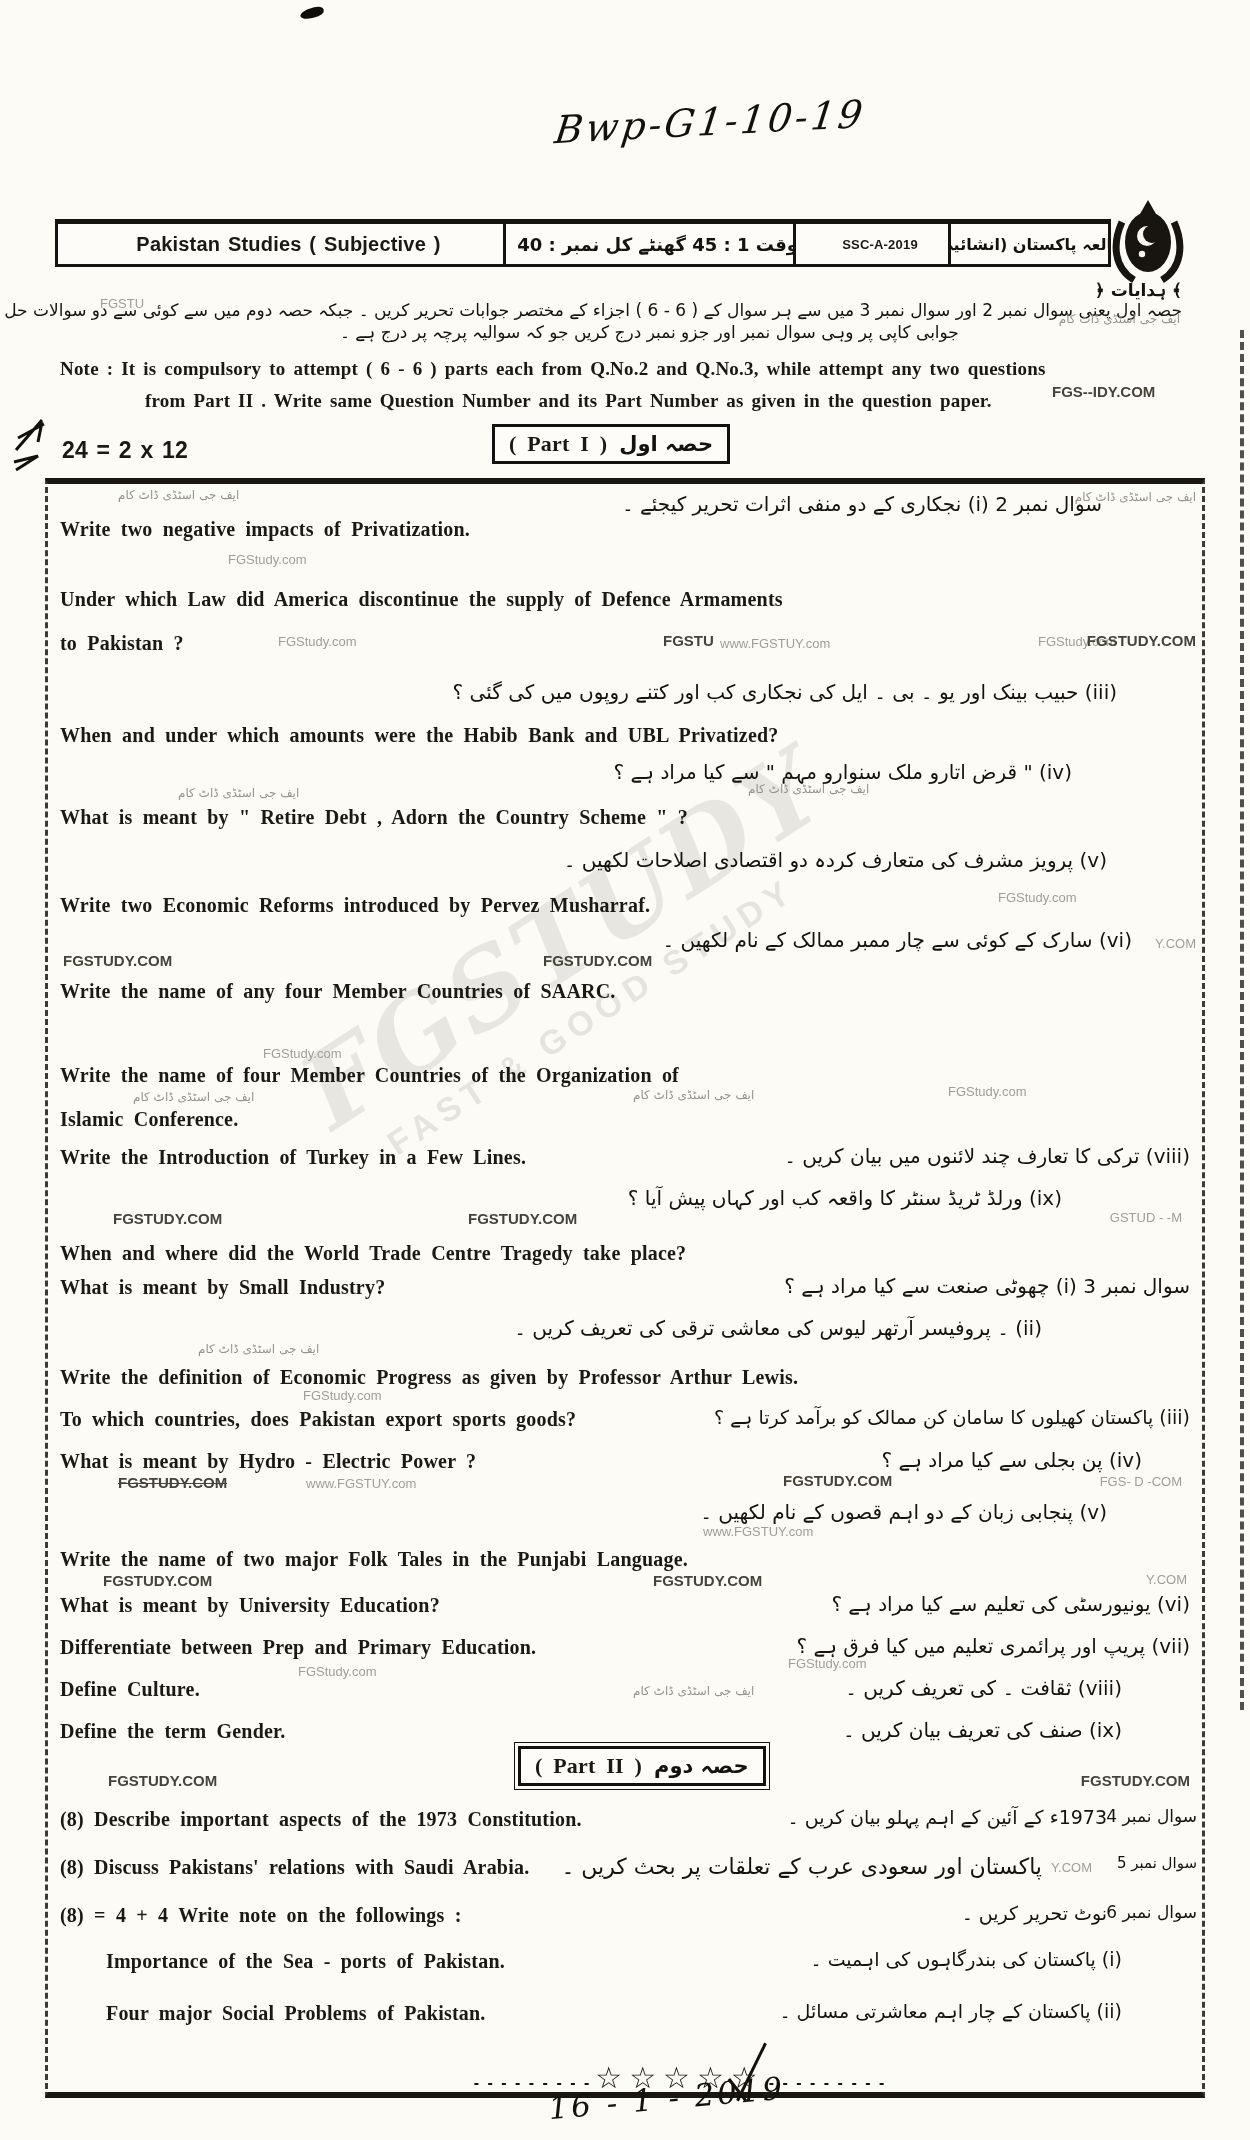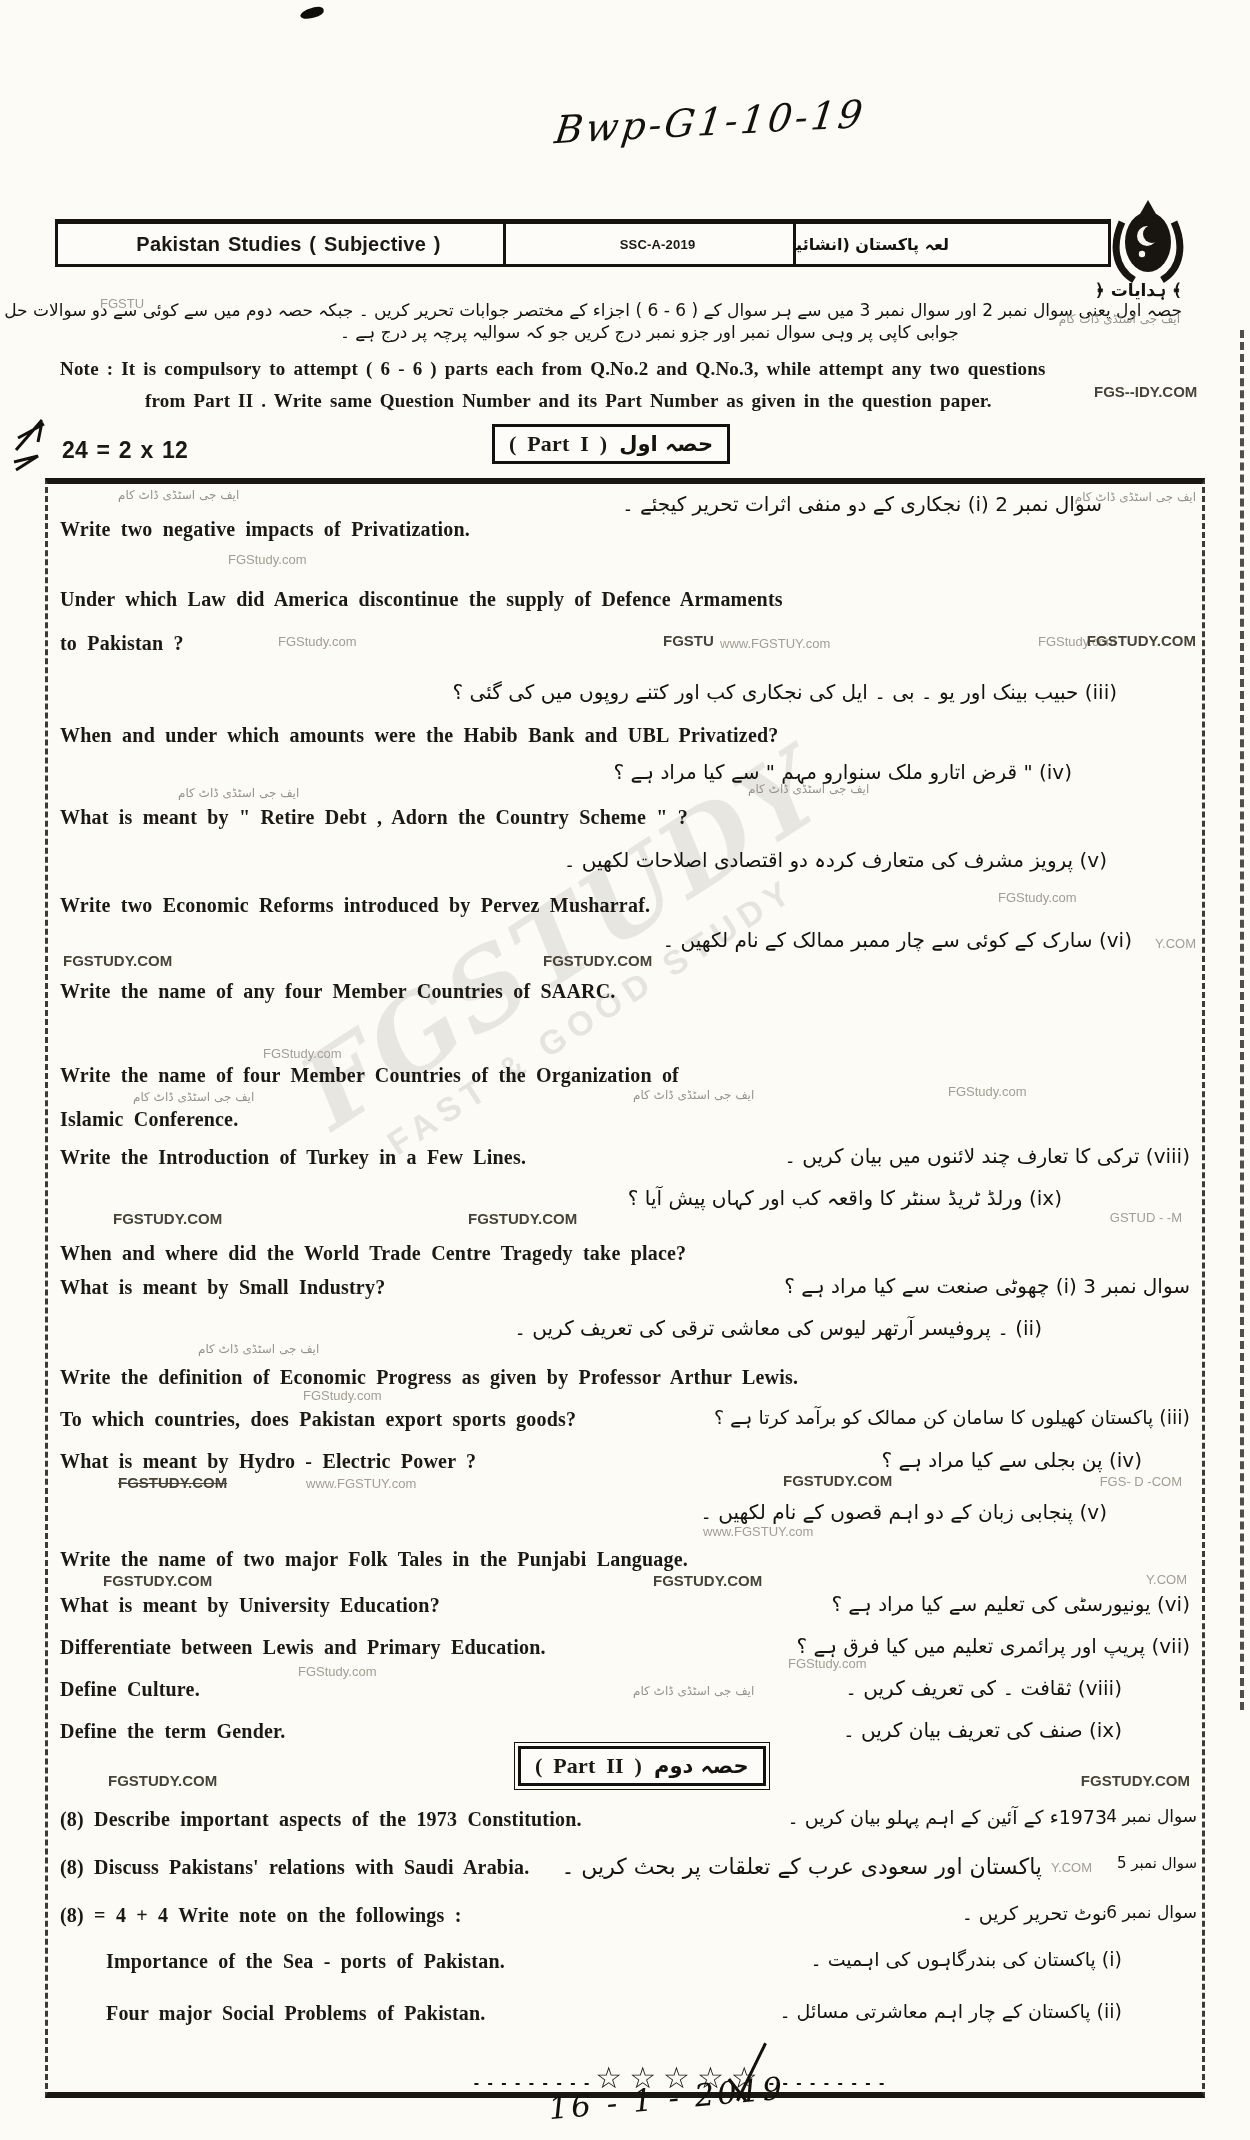--- a/index.html
+++ b/index.html
@@ -40,20 +40,23 @@
 
   <div class="a" style="left:300px;top:8px;width:24px;height:10px;background:#100e0a;border-radius:60% 40% 50% 50%;transform:rotate(-14deg);"></div>
 
   <div class="a hand" style="left:555px;top:100px;font-size:38px;transform:rotate(-3deg) skewX(-10deg);letter-spacing:3px;">Bwp-G1-10-19</div>
 
   <div class="a htable" style="left:55px;top:219px;width:1050px;">
     <div class="hcell">
       <span class="en" style="font-family:'Liberation Sans',sans-serif;font-size:20px;word-spacing:2px;">Pakistan Studies ( Subjective )</span>
     </div>
     <div class="hcell">
+      <span class="ur urB" dir="rtl" style="font-size:18px;">وقت 1 : 45 گھنٹے    کل نمبر : 40</span>
+    </div>
+    <div class="hcell">
       <span class="en" style="font-family:'Liberation Sans',sans-serif;font-size:13px;">SSC-A-2019</span>
     </div>
     <div class="hcell">
       <span class="ur urB" dir="rtl" style="font-size:16px;">مطالعہ پاکستان (انشائیہ)</span>
     </div>
   </div>
 
   <div class="a" style="left:1108px;top:196px;">
     <svg width="80" height="88" viewBox="0 0 80 88">
       <path d="M14 26 C4 48 6 72 26 84" stroke="#181511" stroke-width="7" fill="none"></path>
@@ -70,21 +73,21 @@
   <div class="a" style="right:68px;top:280px;direction:rtl;">
     <span class="ur urB" dir="rtl" style="font-size:17px;">﴾ ہدایات ﴿</span>
     <span class="ur" dir="rtl" style="font-size:17px;">حصہ اول یعنی سوال نمبر 2 اور سوال نمبر 3 میں سے ہر سوال کے ( 6 - 6 ) اجزاء کے مختصر جوابات تحریر کریں ۔ جبکہ حصہ دوم میں سے کوئی سے دو سوالات حل کریں ۔</span>
   </div>
   <div class="a wmU" dir="rtl" style="right:70px;top:312px;">ایف جی اسٹڈی ڈاٹ کام</div>
   <div class="a" style="left:340px;top:322px;">
     <span class="ur" dir="rtl" style="font-size:17px;">جوابی کاپی پر وہی سوال نمبر اور جزو نمبر درج کریں جو کہ سوالیہ پرچہ پر درج ہے ۔</span>
   </div>
 
   <div class="a en" style="left:60px;top:358px;font-size:19px;word-spacing:3px;">Note : It is compulsory to attempt ( 6 - 6 ) parts each from Q.No.2 and Q.No.3, while attempt any two questions</div>
-  <div class="a wmB" style="left:1052px;top:383px;margin-left:42px;">FGS--IDY.COM</div>
+  <div class="a wmB" style="left:1052px;top:383px;">FGS--IDY.COM</div>
   <div class="a en" style="left:145px;top:390px;font-size:19px;word-spacing:3px;">from Part II . Write same Question Number and its Part Number as given in the question paper.</div>
 
   <div class="a en" style="left:62px;top:437px;font-family:'Liberation Sans',sans-serif;font-size:23px;word-spacing:2px;">24 = 2 x 12</div>
   <svg class="a" width="44" height="62" viewBox="0 0 44 62" style="left:8px;top:416px;">
     <path d="M34 4 L8 34 M10 22 L36 8 M34 6 L30 26" stroke="#14110c" stroke-width="3" fill="none"></path>
     <path d="M6 46 L30 40 L8 54" stroke="#14110c" stroke-width="3" fill="none"></path>
   </svg>
 
   <div class="a badge" style="left:492px;top:424px;">
     <span class="en" style="font-size:22px;">( Part I )</span>
@@ -170,21 +173,21 @@
     <div class="a ur" dir="rtl" style="right:95px;top:1016px;">(v) پنجابی زبان کے دو اہم قصوں کے نام لکھیں ۔</div>
     <div class="a wmS" style="left:655px;top:1040px;">www.FGSTUY.com</div>
     <div class="a en" style="left:12px;top:1064px;">Write the name of  two major Folk Tales in the  Punjabi Language.</div>
 
     <div class="a wmB" style="left:55px;top:1088px;">FGSTUDY.COM</div>
     <div class="a wmB" style="left:605px;top:1088px;">FGSTUDY.COM</div>
     <div class="a wmS" style="right:15px;top:1088px;">Y.COM</div>
     <div class="a en" style="left:12px;top:1110px;">What is  meant by University Education?</div>
     <div class="a ur" dir="rtl" style="right:12px;top:1108px;">(vi) یونیورسٹی کی تعلیم سے کیا مراد ہے ؟</div>
 
-    <div class="a en" style="left:12px;top:1152px;">Differentiate between Lewis and  Primary Education.</div>
+    <div class="a en" style="left:12px;top:1152px;">Differentiate between Prep and  Primary Education.</div>
     <div class="a ur" dir="rtl" style="right:12px;top:1150px;">(vii) پریپ اور پرائمری تعلیم میں کیا فرق ہے ؟</div>
     <div class="a wmS" style="left:250px;top:1180px;">FGStudy.com</div>
     <div class="a wmS" style="left:740px;top:1172px;">FGStudy.com</div>
 
     <div class="a en" style="left:12px;top:1194px;">Define  Culture.</div>
     <div class="a wmU" dir="rtl" style="left:585px;top:1200px;">ایف جی اسٹڈی ڈاٹ کام</div>
     <div class="a ur" dir="rtl" style="right:80px;top:1192px;">(viii) ثقافت ۔ کی تعریف کریں ۔</div>
 
     <div class="a en" style="left:12px;top:1236px;">Define  the  term   Gender.</div>
     <div class="a ur" dir="rtl" style="right:80px;top:1234px;">(ix) صنف کی تعریف بیان کریں ۔</div>

